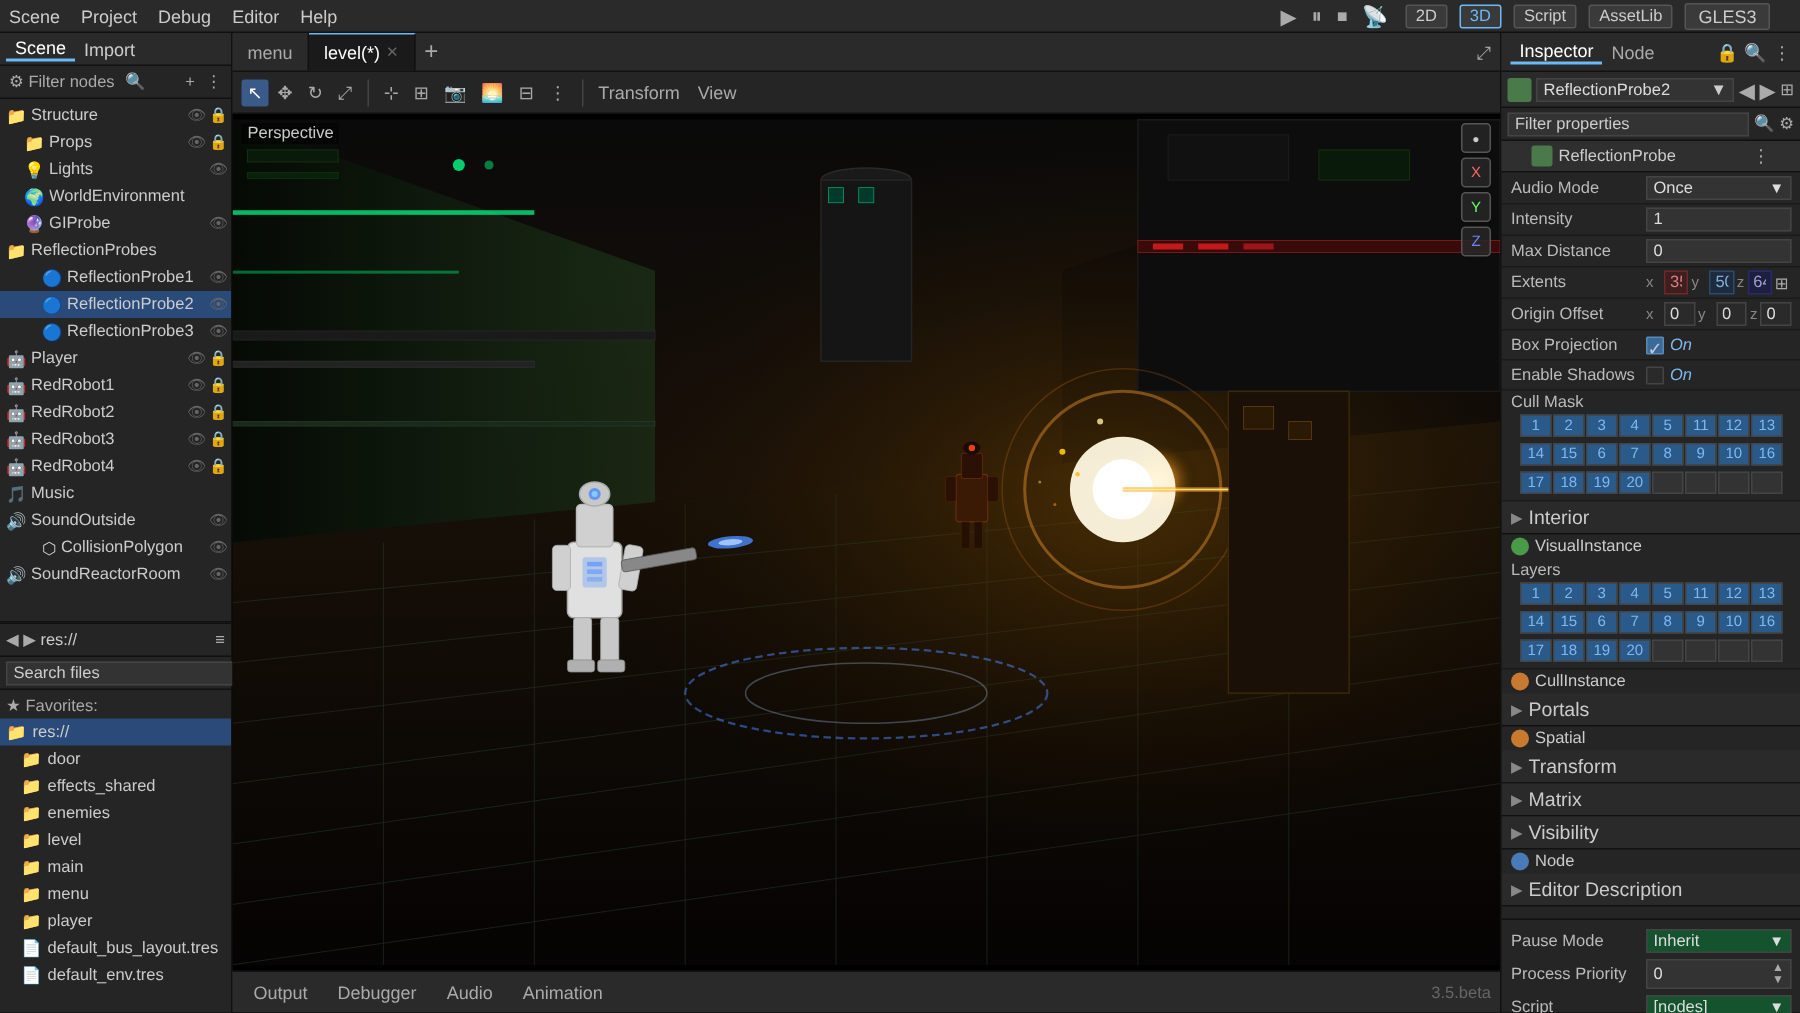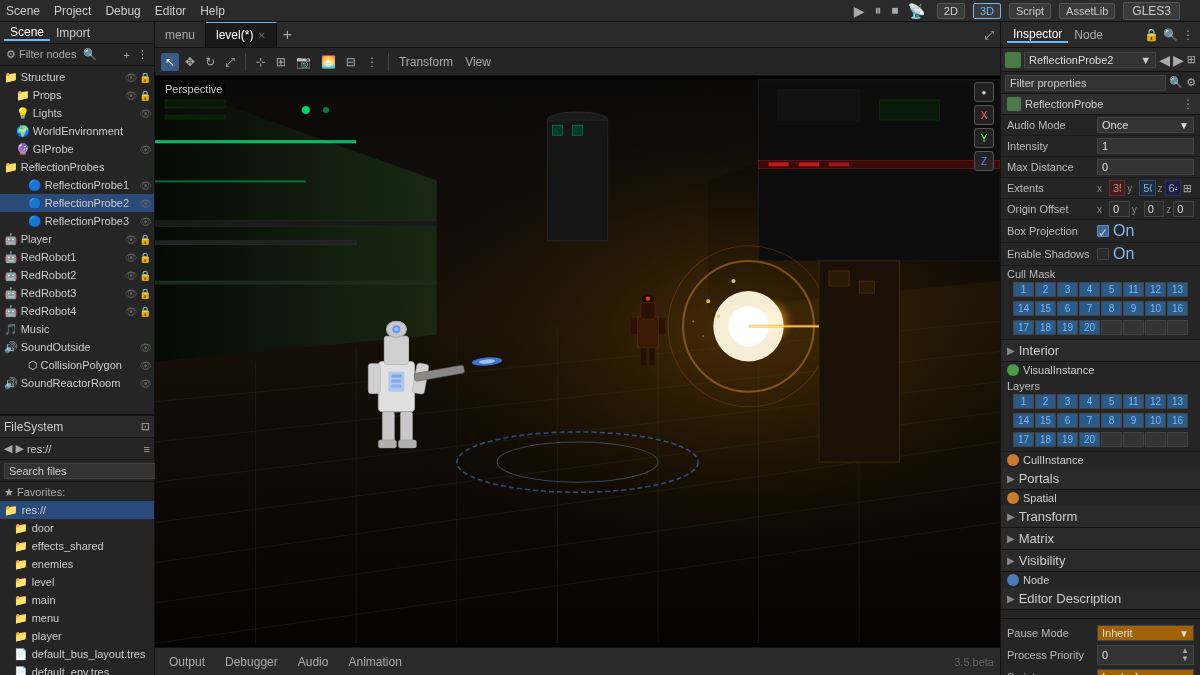--- a/index.html
+++ b/index.html
@@ -85,54 +85,54 @@
     #inspector-header .tab.active { color: #fff; border-bottom: 2px solid #6db8f7; }
     #inspector-header .header-icons { margin-left: auto; display: flex; gap: 4px; }
     #inspector-header .hi-btn { background: none; border: none; color: #aaa; cursor: pointer; font-size: 12px; }
     #inspector-toolbar { display: flex; align-items: center; background: #2a2a2a; height: 24px; padding: 0 4px; border-bottom: 1px solid #111; gap: 3px; }
     .it-icon { width: 16px; height: 16px; background: #555; border-radius: 2px; display: inline-block; }
     .it-select { display: flex; align-items: center; flex: 1; background: #333; border: 1px solid #444; padding: 1px 4px; font-size: 11px; color: #ccc; cursor: pointer; }
     .it-select-arrow { margin-left: auto; }
     #filter-bar { display: flex; align-items: center; padding: 2px 4px; background: #252525; border-bottom: 1px solid #111; height: 22px; gap: 3px; }
     #filter-bar input { background: #333; border: 1px solid #444; color: #ccc; padding: 1px 4px; font-size: 11px; flex: 1; outline: none; }
     .filter-icon { color: #aaa; font-size: 11px; }
-    #component-header { display: flex; align-items: center; background: #2f2f2f; padding: 3px 6px; border-bottom: 1px solid #111; }
+    #component-header { display: flex; align-items: center; background: #2f2f2f; padding: 3px 20px; border-bottom: 1px solid #111; }
     .comp-icon { width: 14px; height: 14px; background: #4a7a4a; border-radius: 2px; margin-right: 4px; display: inline-block; }
     .comp-title { font-size: 11px; color: #ccc; flex: 1; }
     .comp-btn { background: none; border: none; color: #aaa; cursor: pointer; font-size: 12px; }
     #inspector-content { flex: 1; overflow-y: auto; }
     #inspector-content::-webkit-scrollbar { width: 6px; }
     #inspector-content::-webkit-scrollbar-thumb { background: #444; }
     .prop-row { display: flex; align-items: center; padding: 2px 6px; border-bottom: 1px solid #1a1a1a; min-height: 20px; }
     .prop-label { width: 90px; font-size: 11px; color: #bbb; flex-shrink: 0; }
     .prop-input { background: #333; border: 1px solid #444; color: #ddd; padding: 1px 4px; font-size: 11px; width: 100%; outline: none; }
     .prop-select { display: flex; align-items: center; background: #333; border: 1px solid #444; padding: 1px 4px; font-size: 11px; color: #ddd; cursor: pointer; flex: 1; }
     .xyz-row { display: flex; align-items: center; gap: 2px; flex: 1; }
     .xyz-label { font-size: 10px; color: #888; min-width: 10px; }
     .xyz-input { background: #1e3a1e; border: 1px solid #2a5a2a; color: #7fd87f; padding: 1px 3px; font-size: 11px; flex: 1; outline: none; width: 0; }
     .xyz-input.blue-input { background: #1e2a3e; border: 1px solid #2a4a6a; color: #7fb0d8; }
     .xyz-input.red-input { background: #3e1e1e; border: 1px solid #6a2a2a; color: #d87f7f; }
     .section-header { display: flex; align-items: center; padding: 3px 6px; background: #2a2a2a; cursor: pointer; border-bottom: 1px solid #111; }
     .section-arrow { margin-right: 4px; font-size: 10px; color: #888; }
     .section-title { font-size: 13px; color: #ccc; }
     .checkbox-toggle { display: flex; align-items: center; gap: 4px; }
     .checkbox { width: 12px; height: 12px; background: #3a6a9a; border: 1px solid #5a8aba; display: inline-block; border-radius: 1px; }
-    .checkbox-label { font-size: 16px; color: #7fb8f0; }
+    .checkbox-label { font-size: 11px; color: #7fb8f0; font-style: italic; }
     .number-grid { display: grid; grid-template-columns: repeat(8, 1fr); gap: 1px; padding: 2px 6px; }
     .num-cell { background: #333; border: 1px solid #444; color: #ccc; font-size: 10px; text-align: center; padding: 1px 0; cursor: pointer; }
     .num-cell.active { background: #2a5a8a; color: #7fb8f0; }
     .node-section { display: flex; align-items: flex-start; padding: 2px 6px; gap: 4px; }
     .node-icon-circle { width: 12px; height: 12px; border-radius: 50%; display: inline-block; }
     .node-icon-circle.green { background: #4a9a4a; }
     .node-icon-circle.orange { background: #c87a30; }
     .node-icon-circle.blue { background: #4a7ab8; }
     #inspector-bottom { padding: 4px 6px; border-top: 1px solid #111; }
     .bottom-prop-row { display: flex; align-items: center; padding: 2px 0; }
     .bottom-prop-label { width: 90px; font-size: 11px; color: #bbb; }
-    .bottom-prop-select { display: flex; align-items: center; background: #a16207; border: 1px solid #444; padding: 1px 4px; font-size: 11px; color: #ddd; cursor: pointer; flex: 1; }
+    .bottom-prop-select { display: flex; align-items: center; background: #14532d; border: 1px solid #444; padding: 1px 4px; font-size: 11px; color: #ddd; cursor: pointer; flex: 1; }
     .spin-btn { background: none; border: none; color: #aaa; cursor: pointer; font-size: 14px; line-height: 1; }
 
     
     svg.scene { width: 100%; height: 100%; }
   </style>
 </head>
 <body>
 
 <div id="menu-bar">
   <span>Scene</span>
@@ -331,24 +331,20 @@
       <span class="tree-label">SoundReactorRoom</span>
       <span class="tree-actions">
         <span class="tree-eye">👁</span>
 
       </span>
     </div>
         </div>
     </div>
 
     <div id="filesystem-panel">
-      <div id="filesystem-header">
-        <span>FileSystem</span>
-        <button style="margin-left:auto;background:none;border:none;color:#aaa;cursor:pointer;font-size:11px;">⊡</button>
-      </div>
       <div id="filesystem-toolbar">
         <button class="fs-nav-btn">◀</button>
         <button class="fs-nav-btn">▶</button>
         <span class="fs-path">res://</span>
         <button style="margin-left:auto;background:none;border:none;color:#aaa;cursor:pointer;font-size:11px;">≡</button>
       </div>
       <div id="search-bar">
         <input type="text" placeholder="Search files" value="Search files" style="">
         <button style="background:none;border:none;color:#aaa;cursor:pointer;font-size:11px;">🔍</button>
         <button style="background:none;border:none;color:#aaa;cursor:pointer;font-size:11px;">⚙</button>

